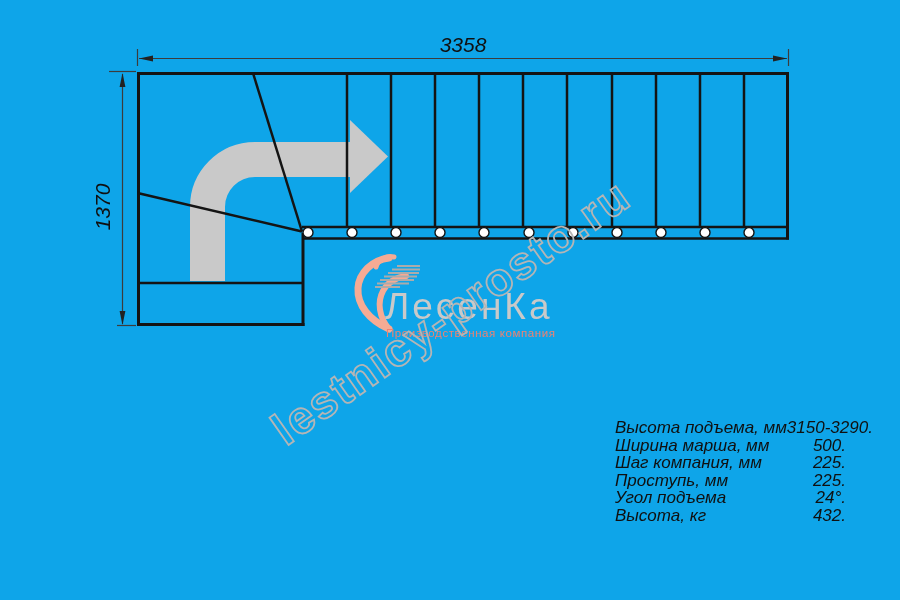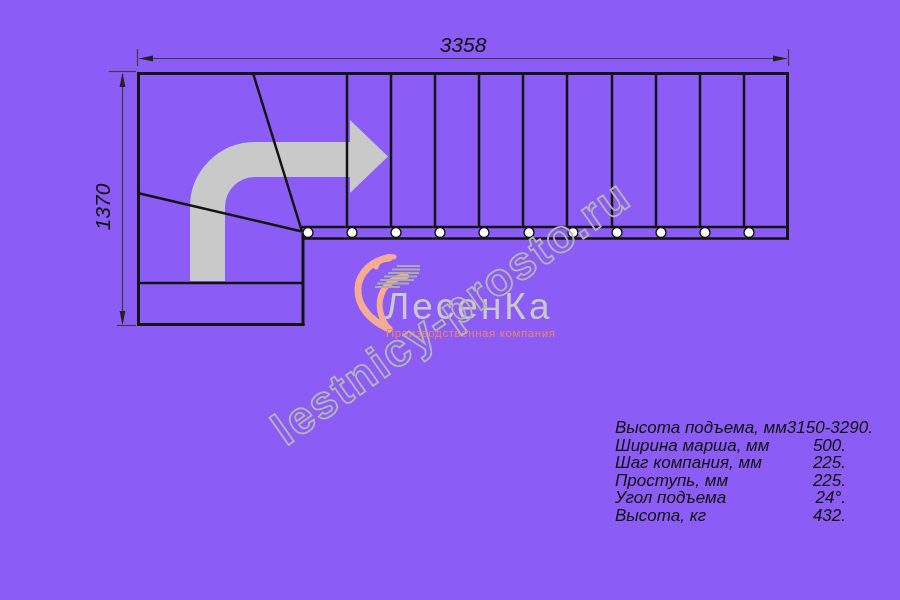--- a/index.html
+++ b/index.html
@@ -1,17 +1,17 @@
 <!DOCTYPE html>
 <html><head>
 <meta charset="utf-8">
 <style>
   html,body{margin:0;padding:0;background:#fff;}
   .stage{
-    position:relative;width:900px;height:600px;background:#8b5cf6;overflow:hidden;
+    position:relative;width:900px;height:600px;background:#0ea5e9;overflow:hidden;
     font-family:"Liberation Sans", sans-serif;
   }
   .stage svg{position:absolute;left:0;top:0;}
   .specs{
     position:absolute;left:615px;top:419px;width:231px;
     font-style:italic;font-size:17px;line-height:17.5px;color:#101010;
   }
   .spec-row{display:flex;justify-content:space-between;height:17.5px;white-space:nowrap;}
   .spec-value{text-align:center;}
   .dim-text{font-style:italic;font-size:21px;fill:#101010;}

